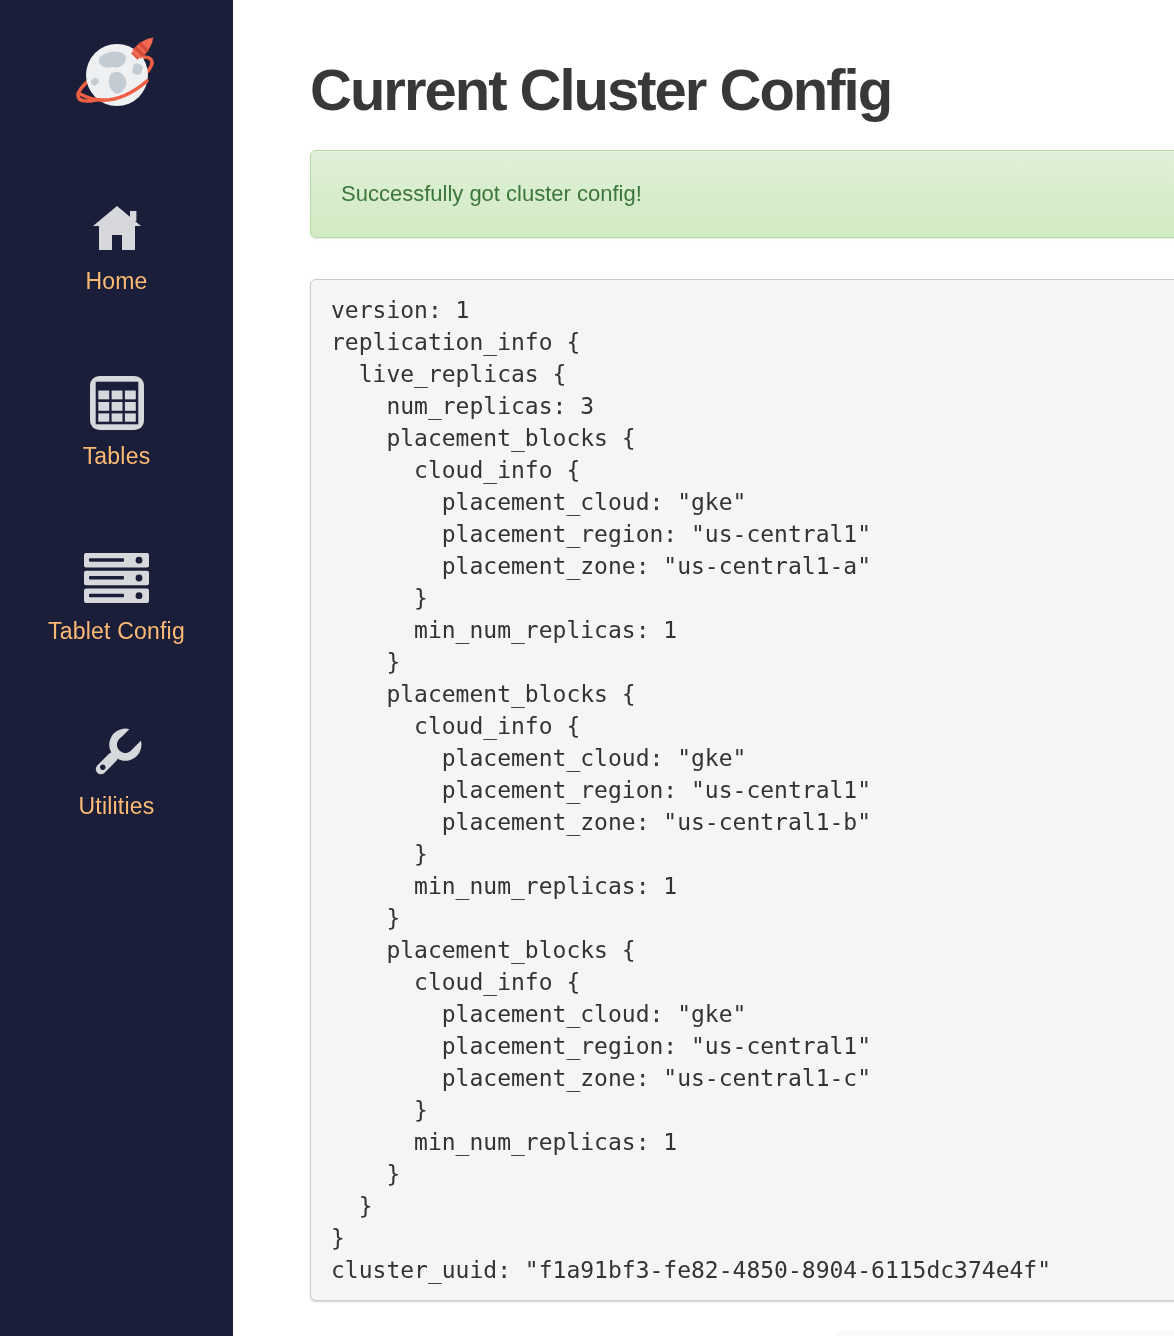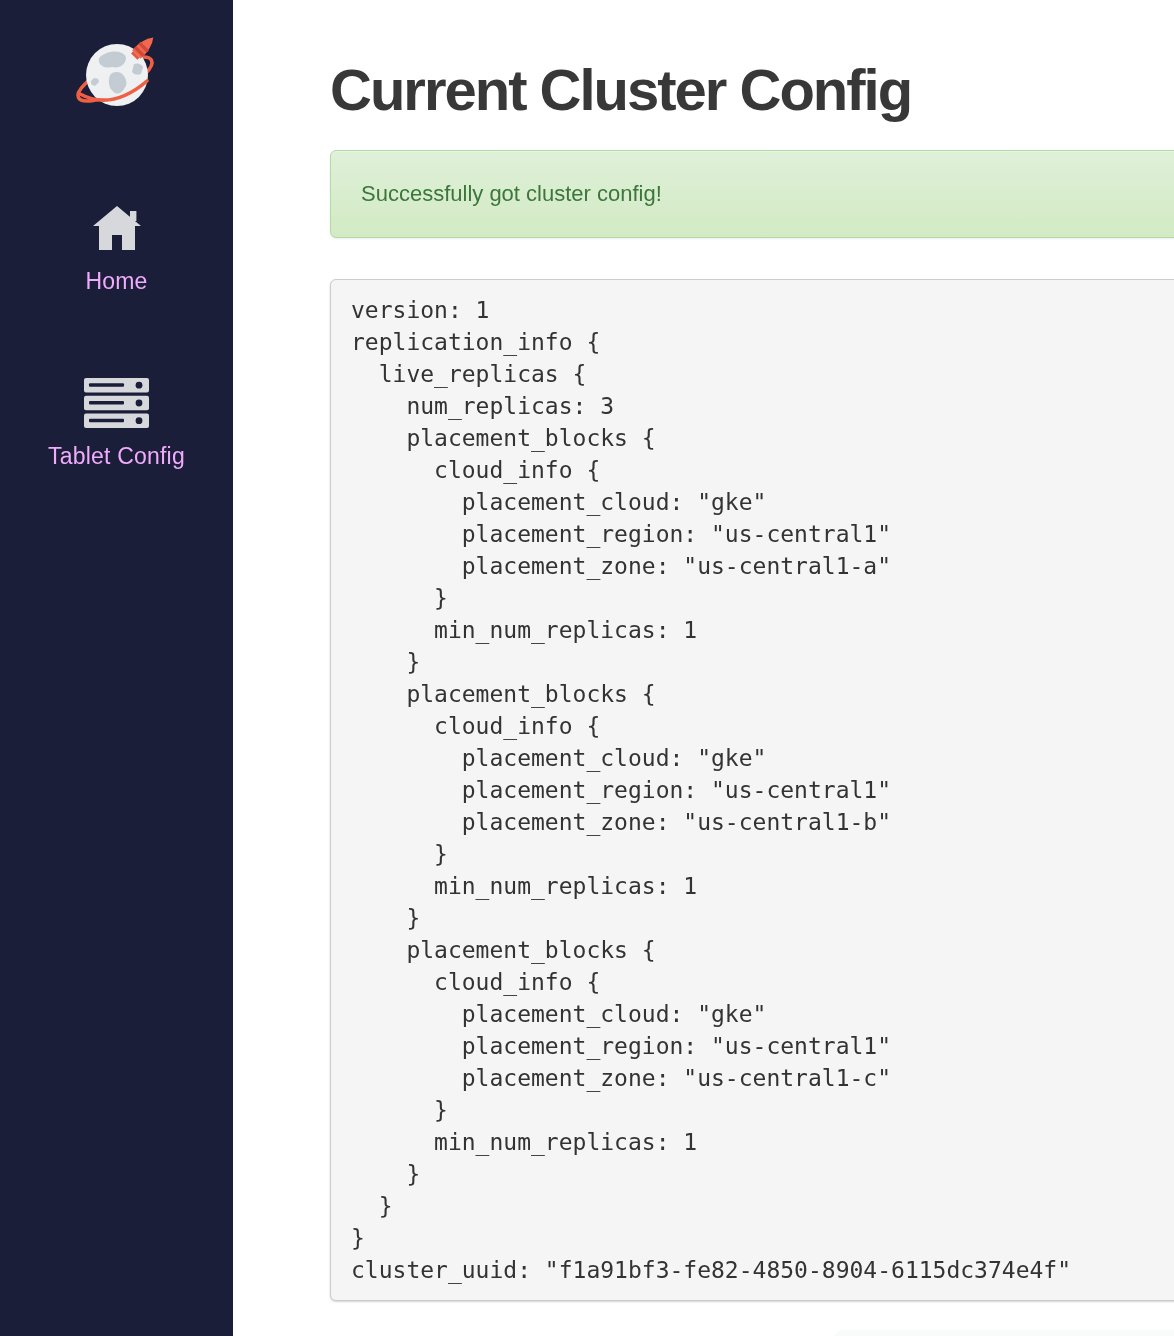--- a/index.html
+++ b/index.html
@@ -37,29 +37,29 @@
   }
   .nav-icon {
     height: 56px;
     display: flex;
     align-items: center;
     justify-content: center;
   }
   .nav-label {
     margin-top: 12px;
     font-size: 23px;
-    color: #f0abfc;
+    color: #fdba74;
     letter-spacing: 0.2px;
     white-space: nowrap;
   }
   
   .main {
     position: absolute;
     left: 233px; top: 0; right: 0; bottom: 0;
-    padding: 58px 0 0 97px;
+    padding: 58px 0 0 77px;
   }
   h1.page-title {
     margin: 0;
     font-size: 58px;
     line-height: 64px;
     font-weight: bold;
     color: #383838;
     letter-spacing: -2px;
   }
   .alert-success {
@@ -135,20 +135,40 @@
     <div class="nav-item">
       <span class="nav-icon">
         <svg width="54" height="52" viewBox="0 0 27 26" fill="#d6d8dc">
           <rect x="20" y="4.5" width="3.2" height="5"></rect>
           <path d="M13.5 2 L1.5 12 L4.5 12 L4.5 24 L11 24 L11 16.5 L16 16.5 L16 24 L22.5 24 L22.5 12 L25.5 12 Z"></path>
         </svg>
       </span>
       <span class="nav-label">Home</span>
     </div>
 
+    <div class="nav-item">
+      <span class="nav-icon">
+        <svg width="54" height="54" viewBox="0 0 52 52">
+          <rect x="0" y="0" width="52" height="52" rx="9" fill="#d6d8dc"></rect>
+          <rect x="5.5" y="5.5" width="41" height="41" fill="#1b1e38"></rect>
+          <g fill="#d6d8dc">
+            <rect x="8" y="14" width="10.5" height="8.5"></rect>
+            <rect x="20.8" y="14" width="10.5" height="8.5"></rect>
+            <rect x="33.6" y="14" width="10.5" height="8.5"></rect>
+            <rect x="8" y="25" width="10.5" height="8.5"></rect>
+            <rect x="20.8" y="25" width="10.5" height="8.5"></rect>
+            <rect x="33.6" y="25" width="10.5" height="8.5"></rect>
+            <rect x="8" y="36" width="10.5" height="8"></rect>
+            <rect x="20.8" y="36" width="10.5" height="8"></rect>
+            <rect x="33.6" y="36" width="10.5" height="8"></rect>
+          </g>
+        </svg>
+      </span>
+      <span class="nav-label">Tables</span>
+    </div>
 
     <div class="nav-item">
       <span class="nav-icon">
         <svg width="65" height="50" viewBox="0 0 65 50">
           <g fill="#d6d8dc">
             <rect x="0" y="0" width="65" height="14.5" rx="2"></rect>
             <rect x="0" y="17.8" width="65" height="14.5" rx="2"></rect>
             <rect x="0" y="35.5" width="65" height="14.5" rx="2"></rect>
           </g>
           <g fill="#1b1e38">
@@ -157,20 +177,33 @@
             <rect x="5" y="40.7" width="35" height="3.6" rx="1"></rect>
             <circle cx="55" cy="7.2" r="3.4"></circle>
             <circle cx="55" cy="25" r="3.4"></circle>
             <circle cx="55" cy="42.7" r="3.4"></circle>
           </g>
         </svg>
       </span>
       <span class="nav-label">Tablet Config</span>
     </div>
 
+    <div class="nav-item">
+      <span class="nav-icon">
+        <svg width="60" height="60" viewBox="0 0 28 28">
+          <g transform="rotate(45 14 14)" fill="#d6d8dc">
+            <path fill-rule="evenodd" d="M14 1 a7.5,7.5 0 1 0 0.01 0 Z M14 4.6 a3.9,3.9 0 1 1 -0.01 0 Z"></path>
+            <rect x="10.2" y="-1.5" width="7.6" height="9" fill="#1b1e38"></rect>
+            <rect x="11.6" y="14.5" width="4.8" height="12.5" rx="2.4"></rect>
+            <circle cx="14" cy="23.4" r="1.25" fill="#1b1e38"></circle>
+          </g>
+        </svg>
+      </span>
+      <span class="nav-label">Utilities</span>
+    </div>
 
   </nav>
 </div>
 
 <div class="main">
   <h1 class="page-title">Current Cluster Config</h1>
 
   <div class="alert-success">
     <span>Successfully got cluster config!</span>
   </div>

